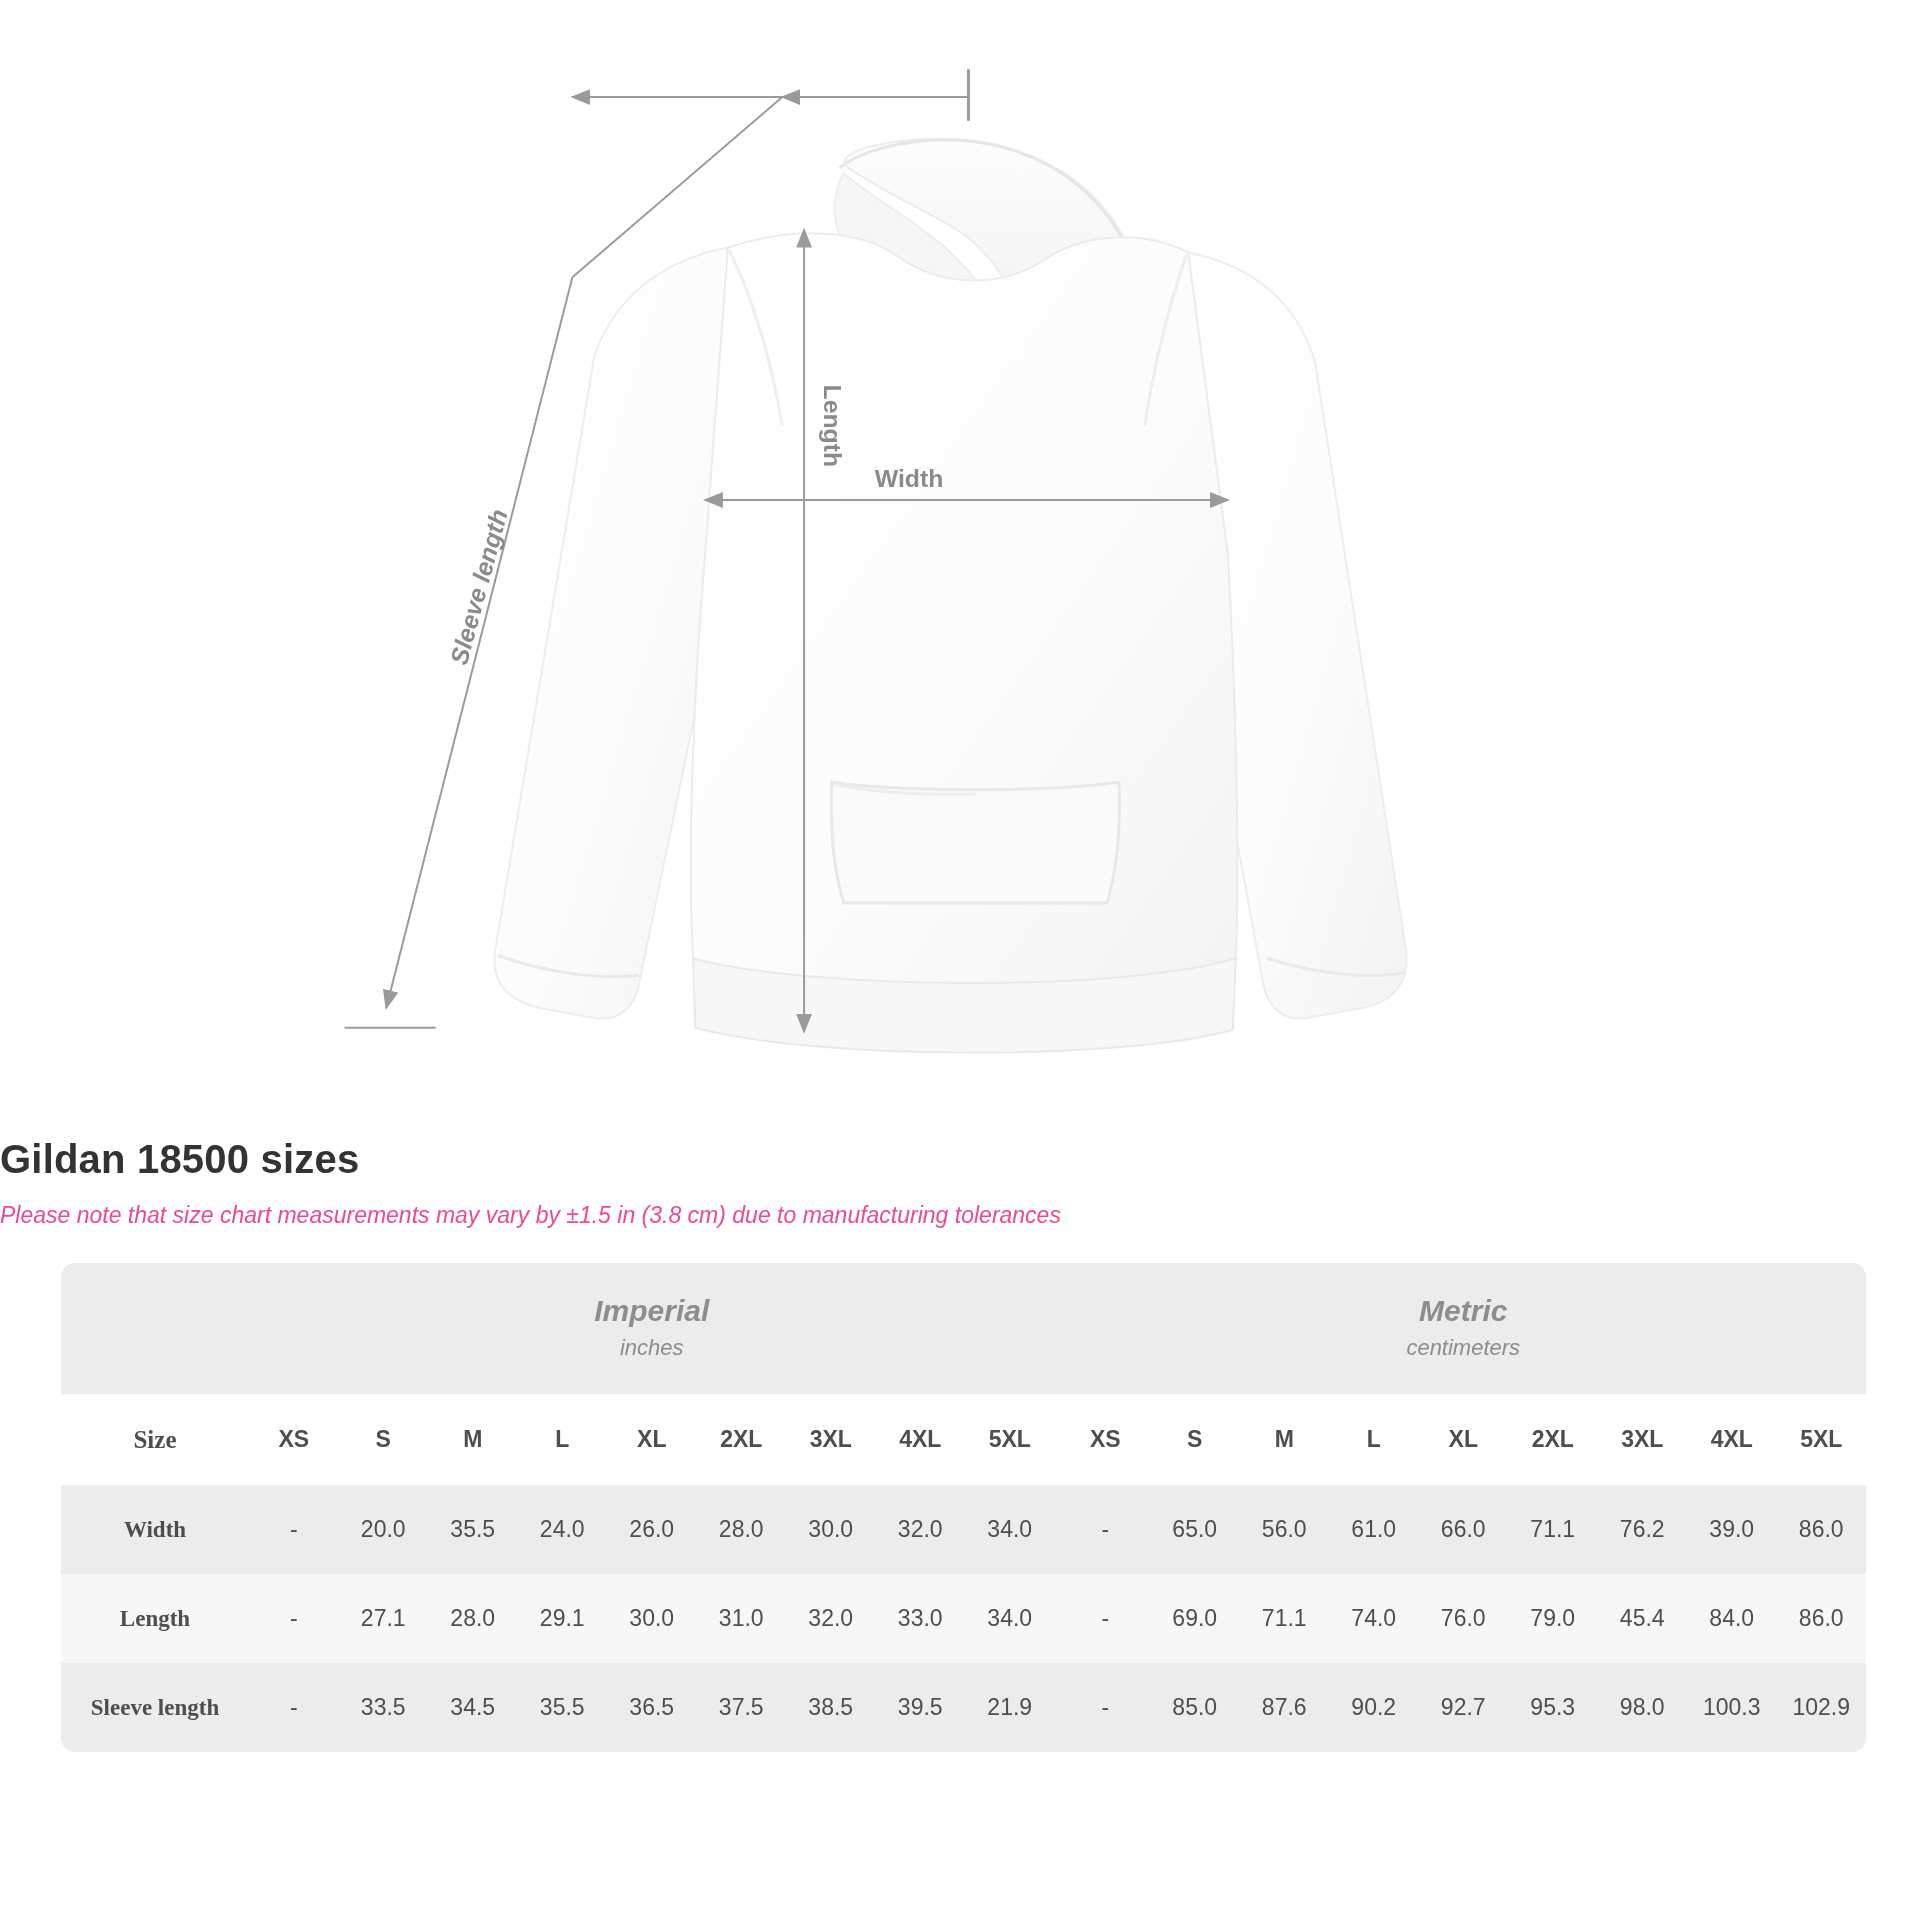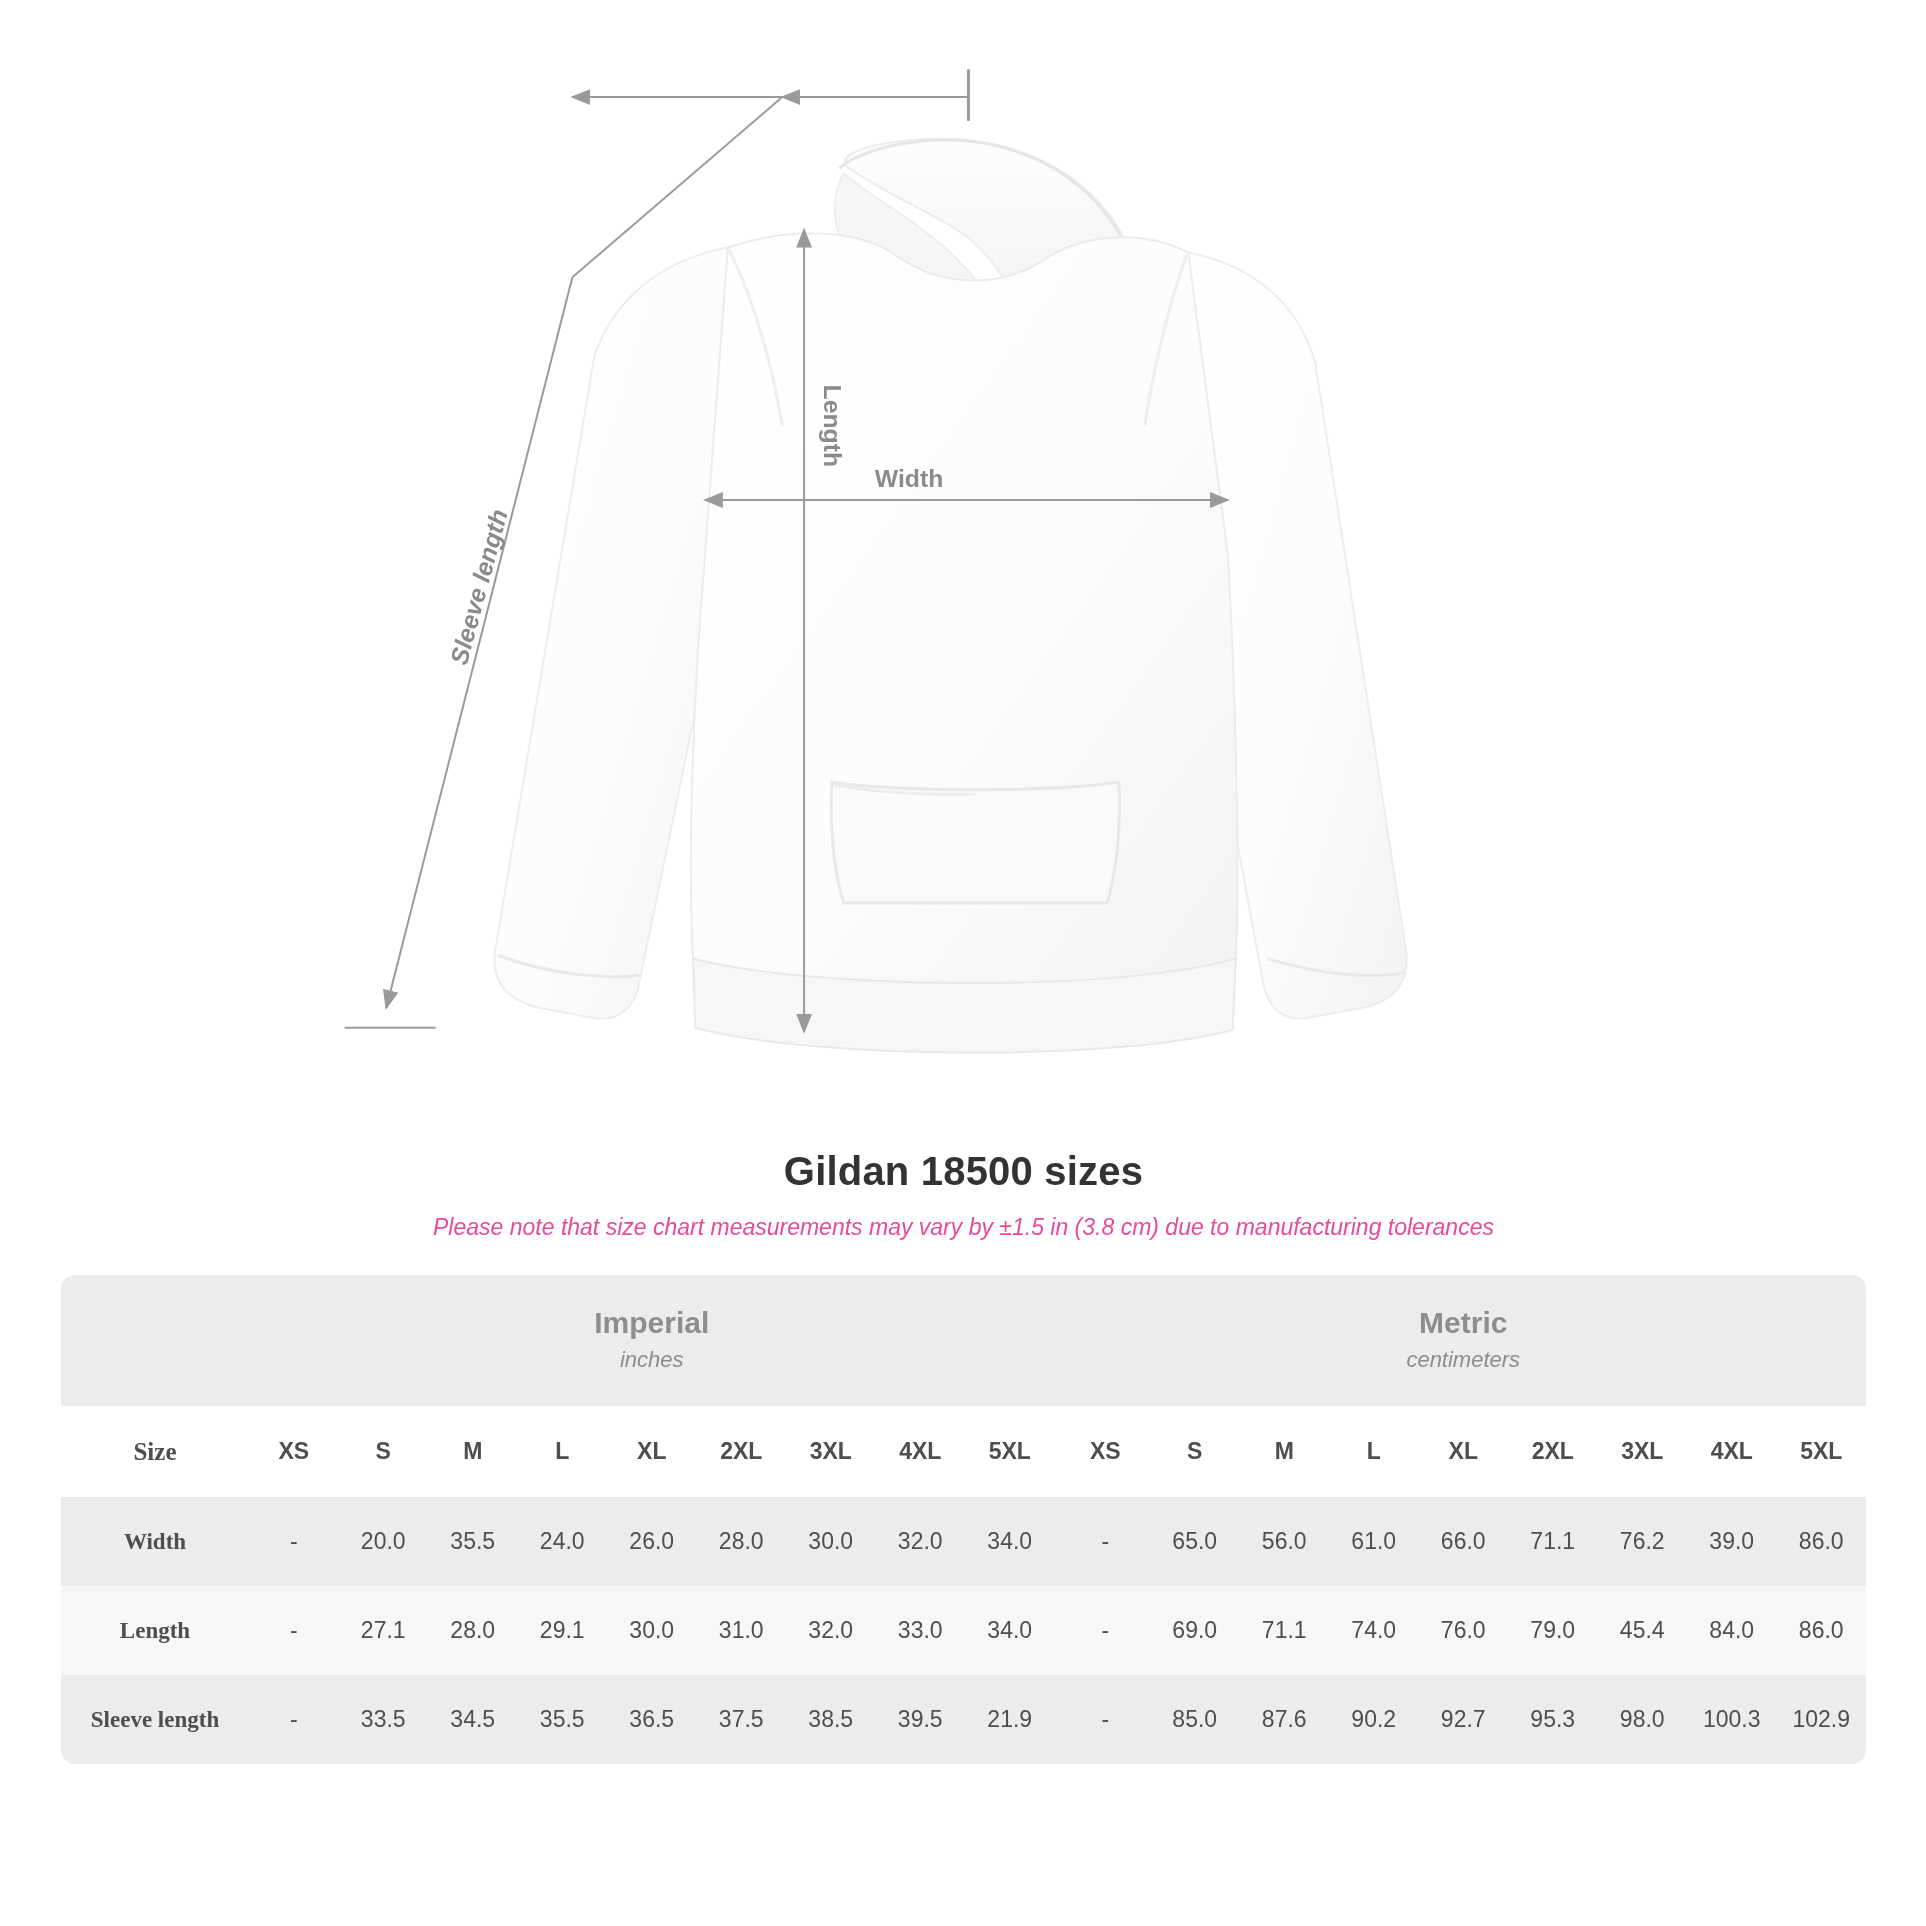--- a/index.html
+++ b/index.html
@@ -30,22 +30,21 @@
   .illustration svg {
     position: absolute;
     top: 0;
     left: 0;
     width: 1927px;
     height: 1109px;
   }
 
   
   .title-block {
-    text-align: center;
-    margin-top: 40px;
+    margin-top: 28px;
   }
   .chart-title {
     font-size: 40px;
     font-weight: bold;
     color: #333333;
     letter-spacing: 0.2px;
   }
   .chart-note {
     font-size: 23px;
     font-style: italic;
@@ -71,20 +70,21 @@
     color: #4e4e4e;
     padding: 0;
     border: none;
   }
   .unit-row td {
     background: #ececec;
     height: 131px;
   }
   .unit-title {
     font-size: 30px;
+    font-style: italic;
     font-weight: bold;
     color: #8d8d8d;
     line-height: 1.25;
   }
   .unit-sub {
     font-size: 22px;
     font-style: italic;
     color: #8d8d8d;
     line-height: 1.6;
   }

